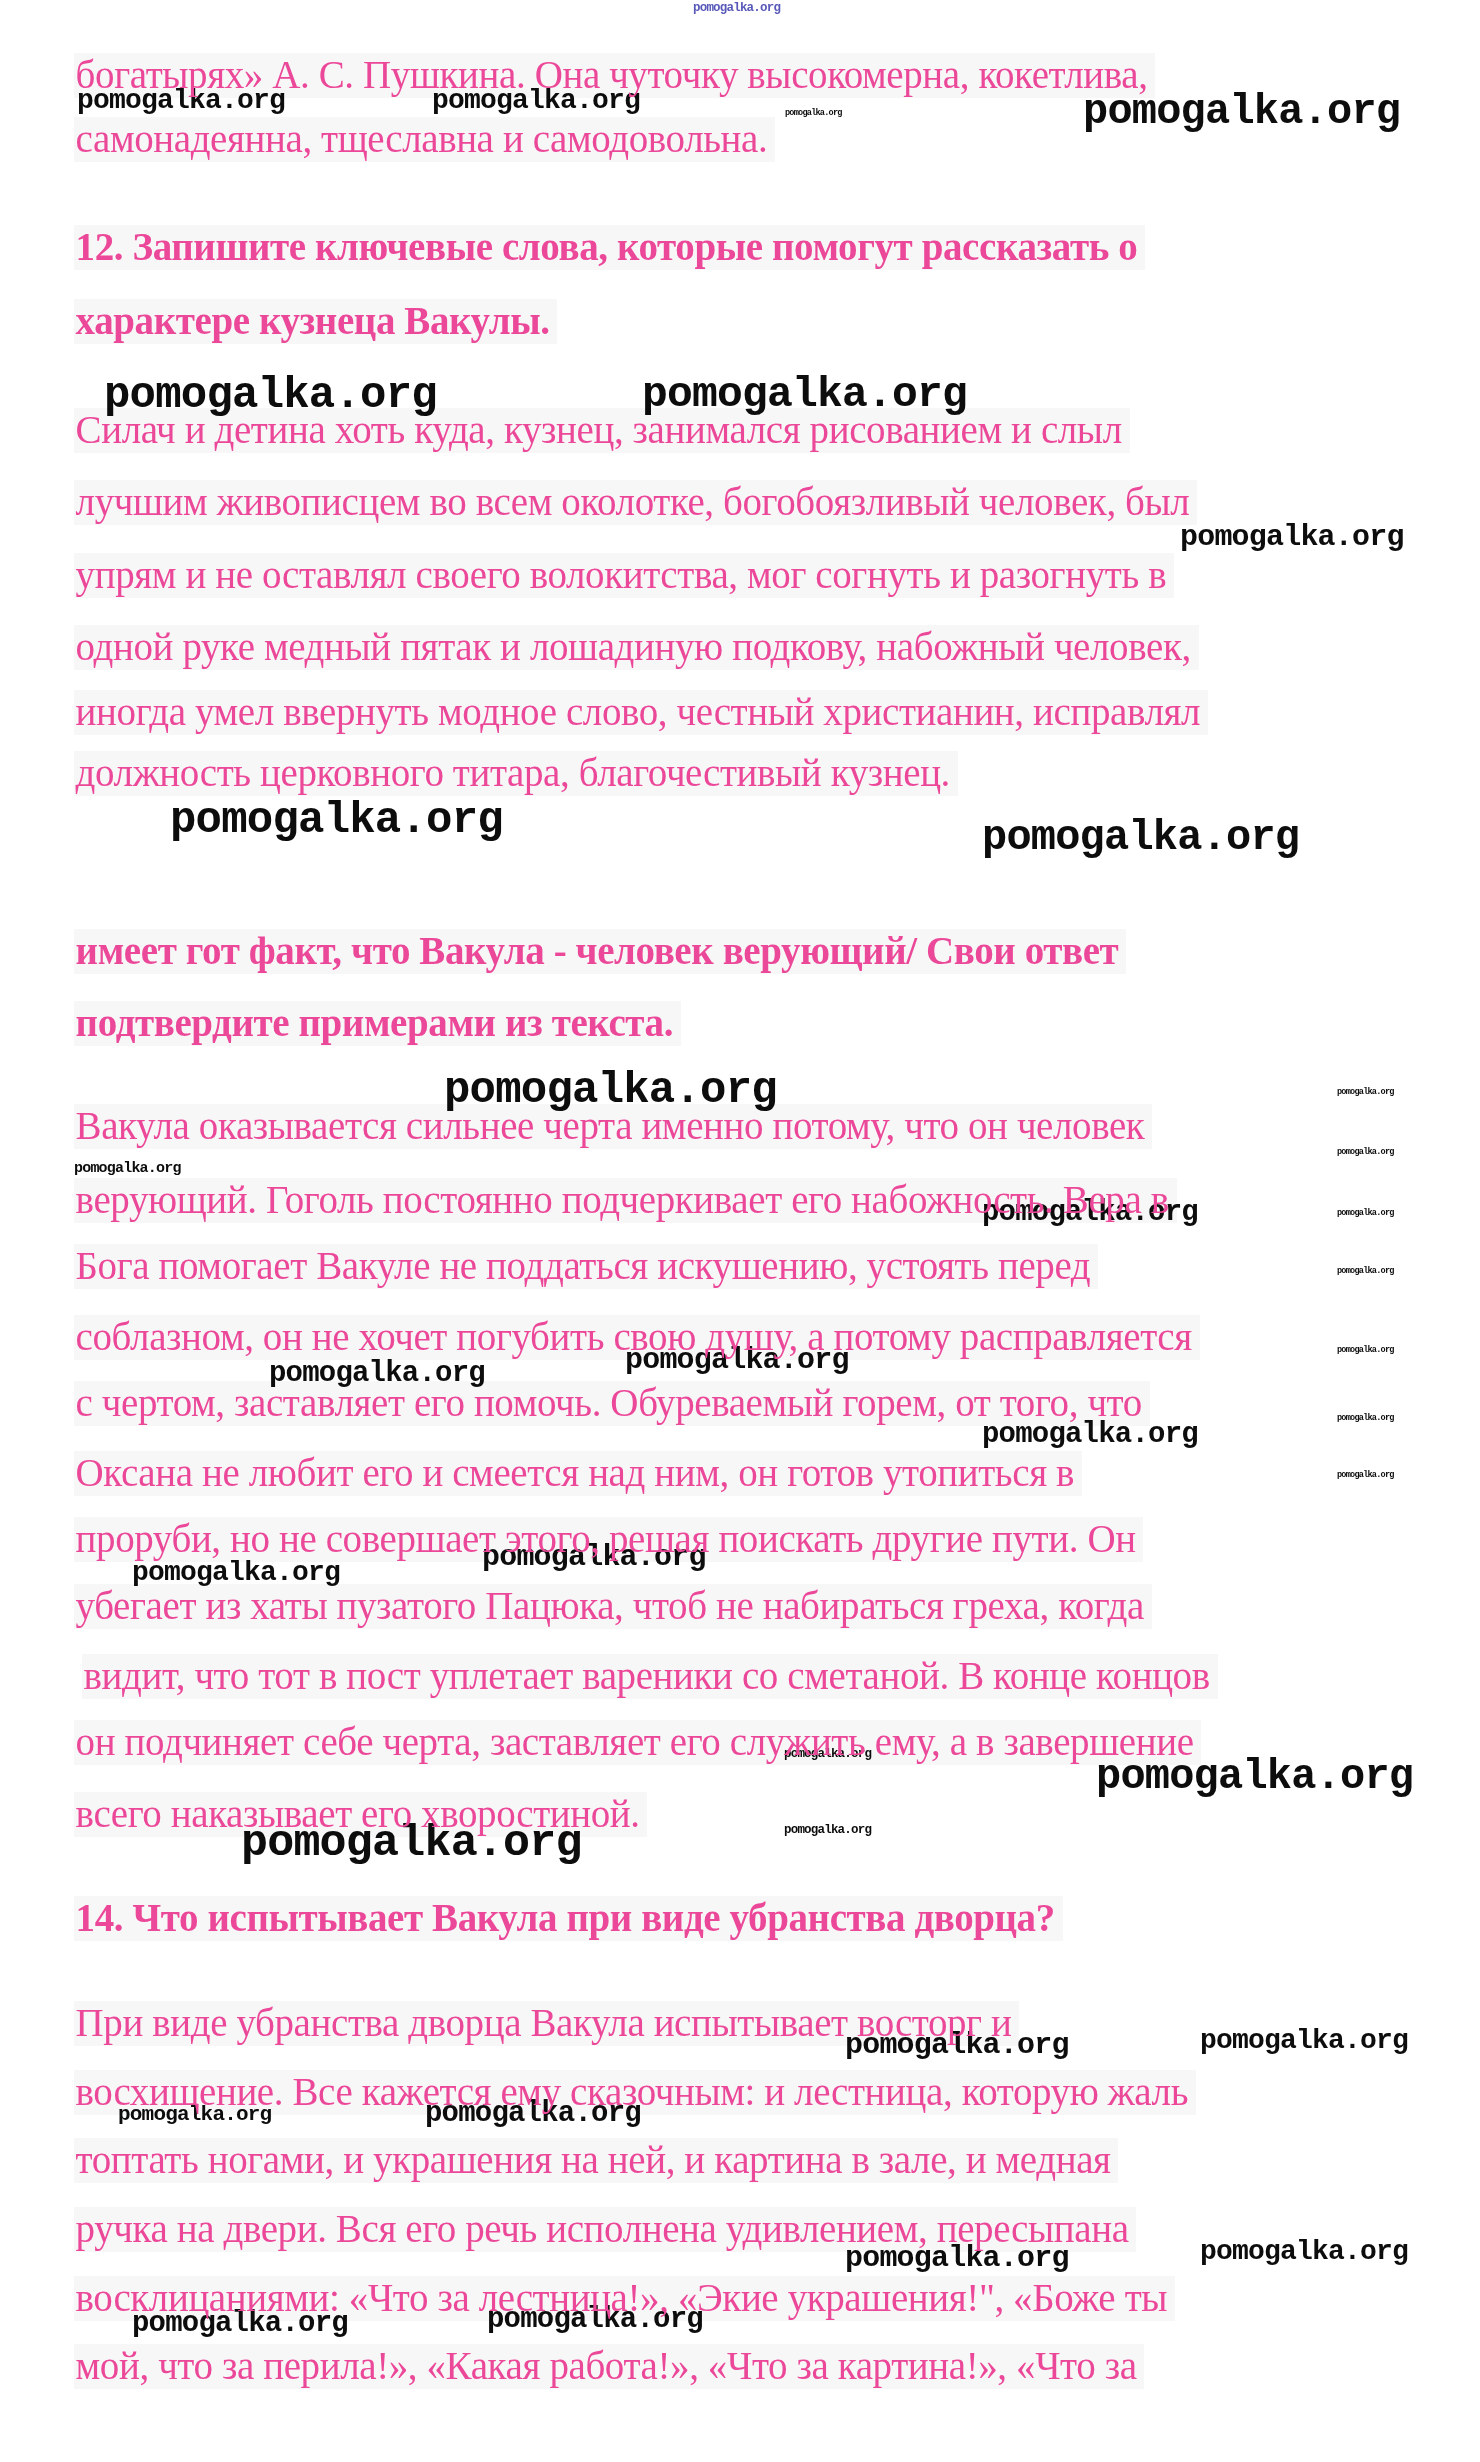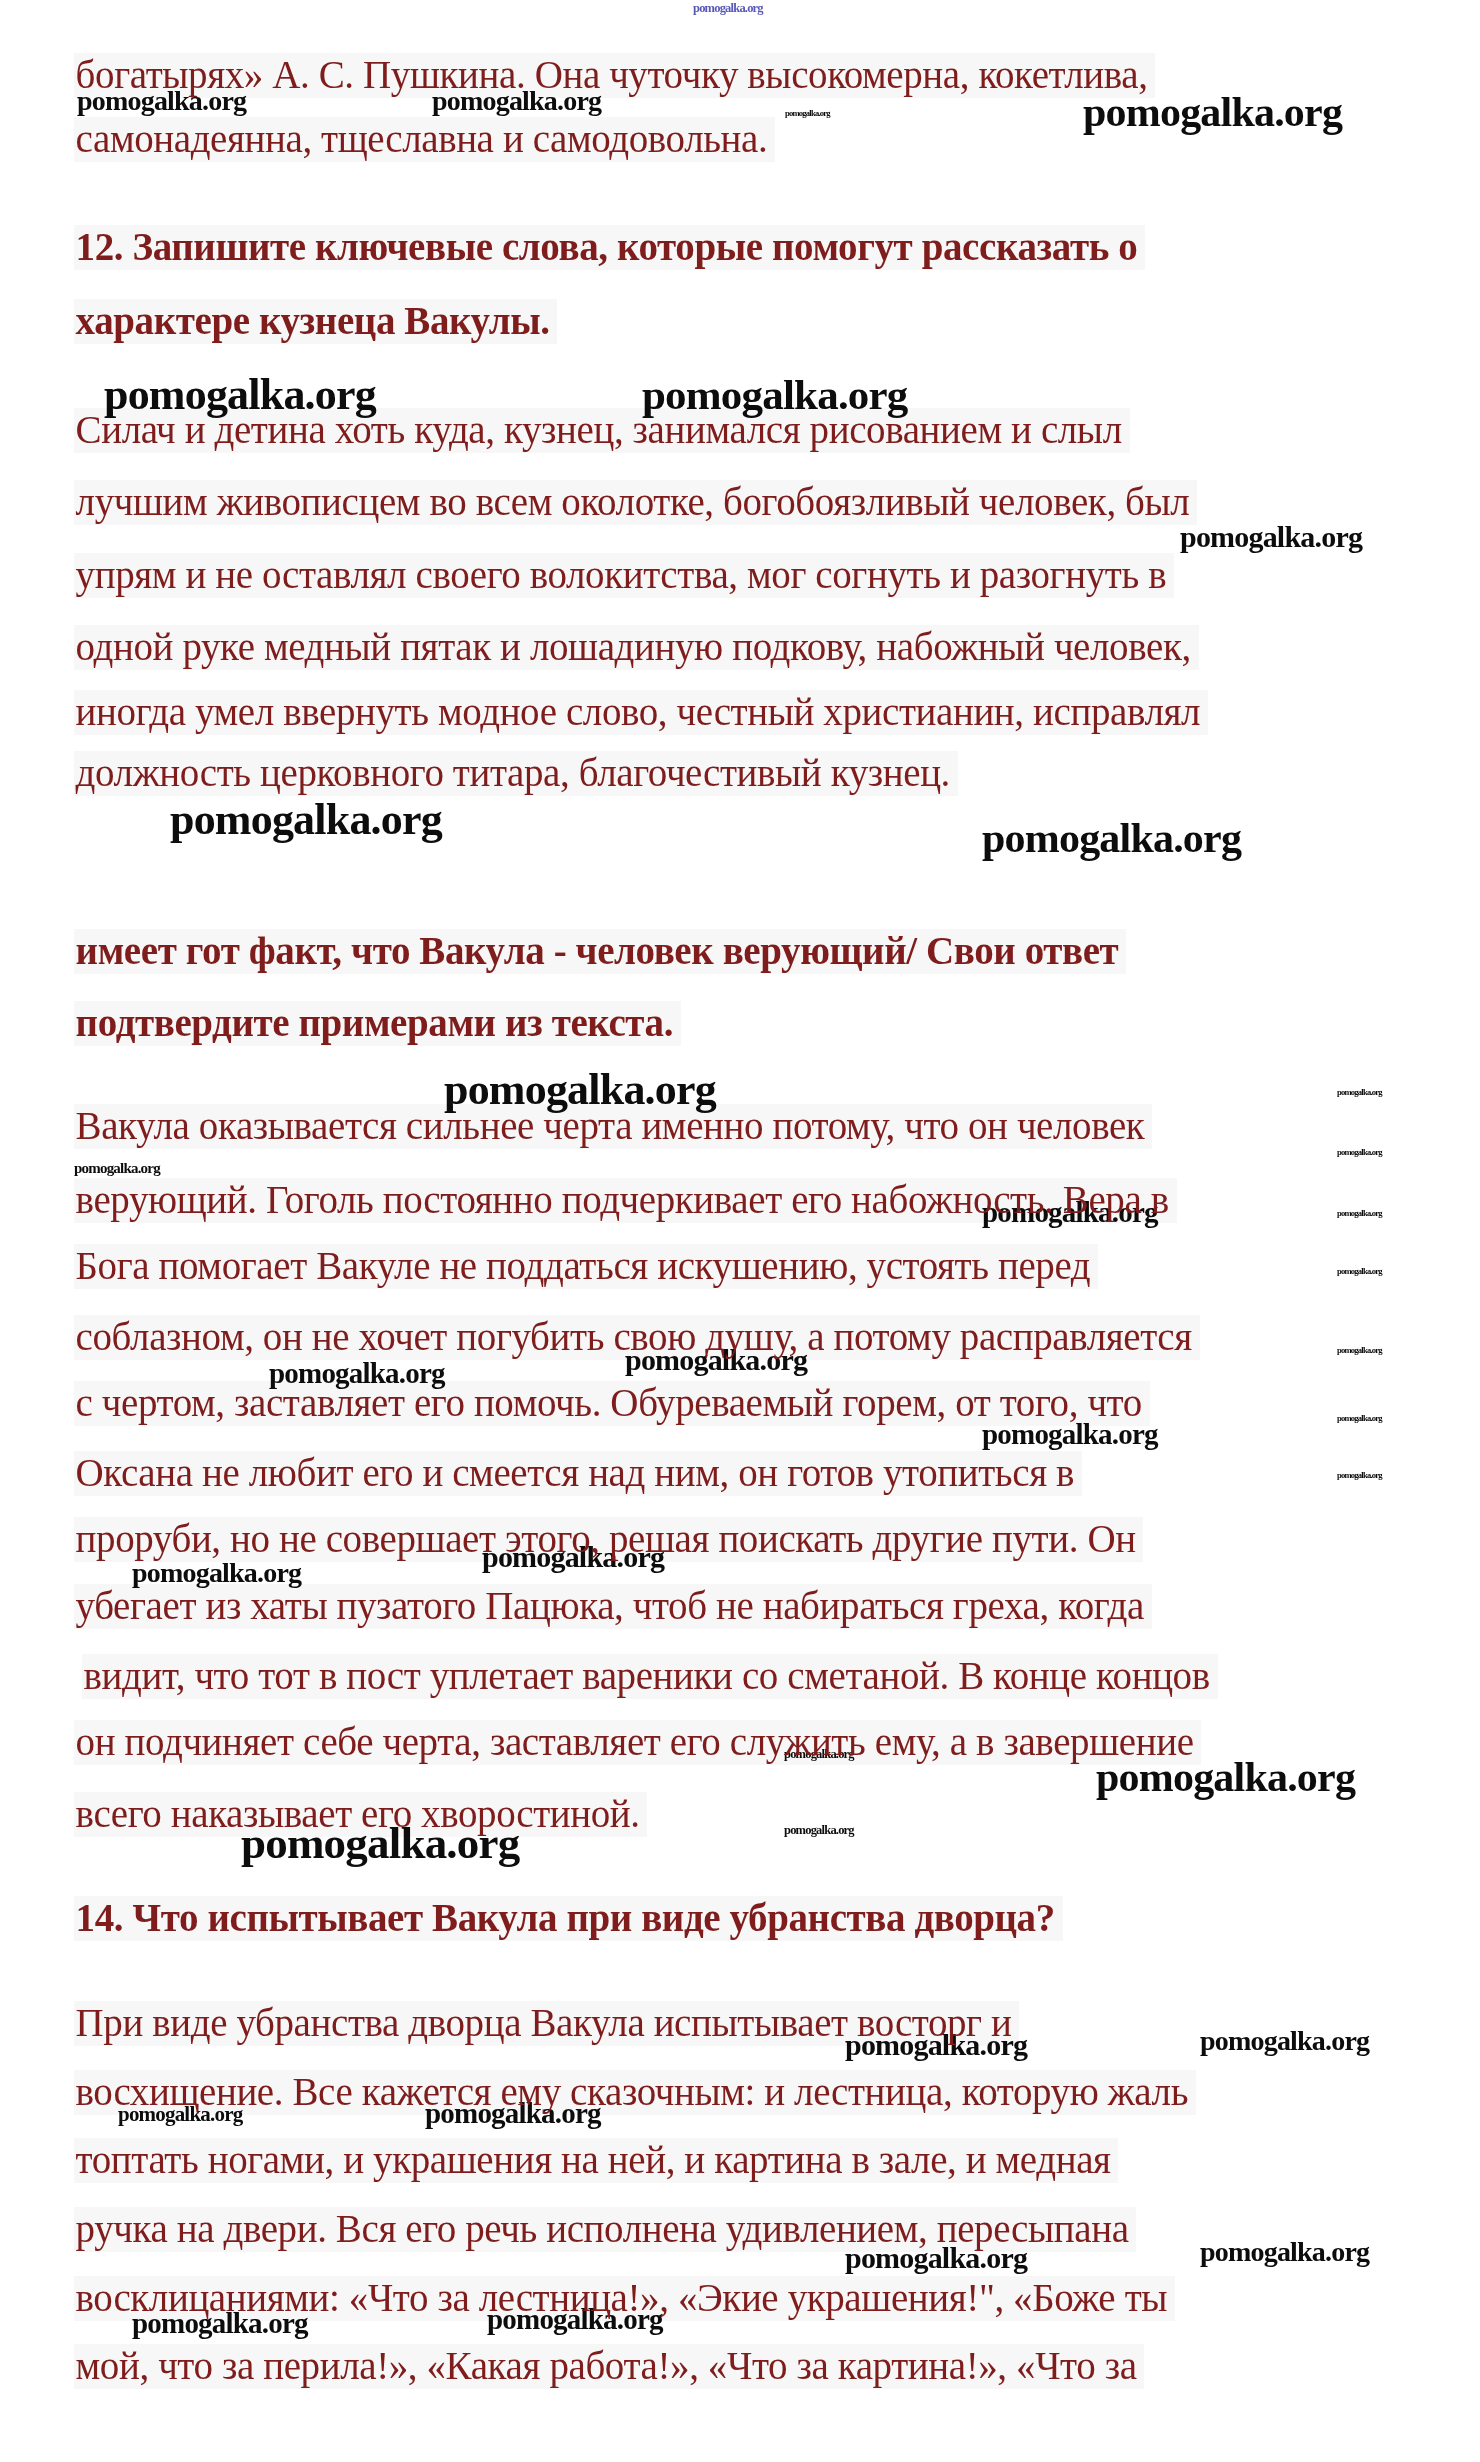--- a/index.html
+++ b/index.html
@@ -8,32 +8,32 @@
     width: 1481px;
     height: 2462px;
     background: #ffffff;
     overflow: hidden;
   }
   .ln {
     position: absolute;
     white-space: nowrap;
     font-family: "Liberation Serif", "DejaVu Serif", serif;
     font-size: 39px;
-    color: #7f1d1d;
+    color: #ec4899;
     background: rgba(0,0,0,0.032);
     padding: 1.6px 7.8px 4.7px 1.6px;
     line-height: 1.0;
     letter-spacing: -0.4px;
     text-align: right;
   }
   .ln.bold { font-weight: bold; }
   .wm {
     position: absolute;
     white-space: nowrap;
-    font-family: Liberation Serif, serif;
+    font-family: Liberation Mono, monospace;
     font-weight: 700;
     color: #0d0d0d;
     line-height: 1.0;
     letter-spacing: -0.8px;
   }
   .wm-blue { color: #4747b2; opacity: 0.9; }
 </style>
 </head>
 <body>
 

